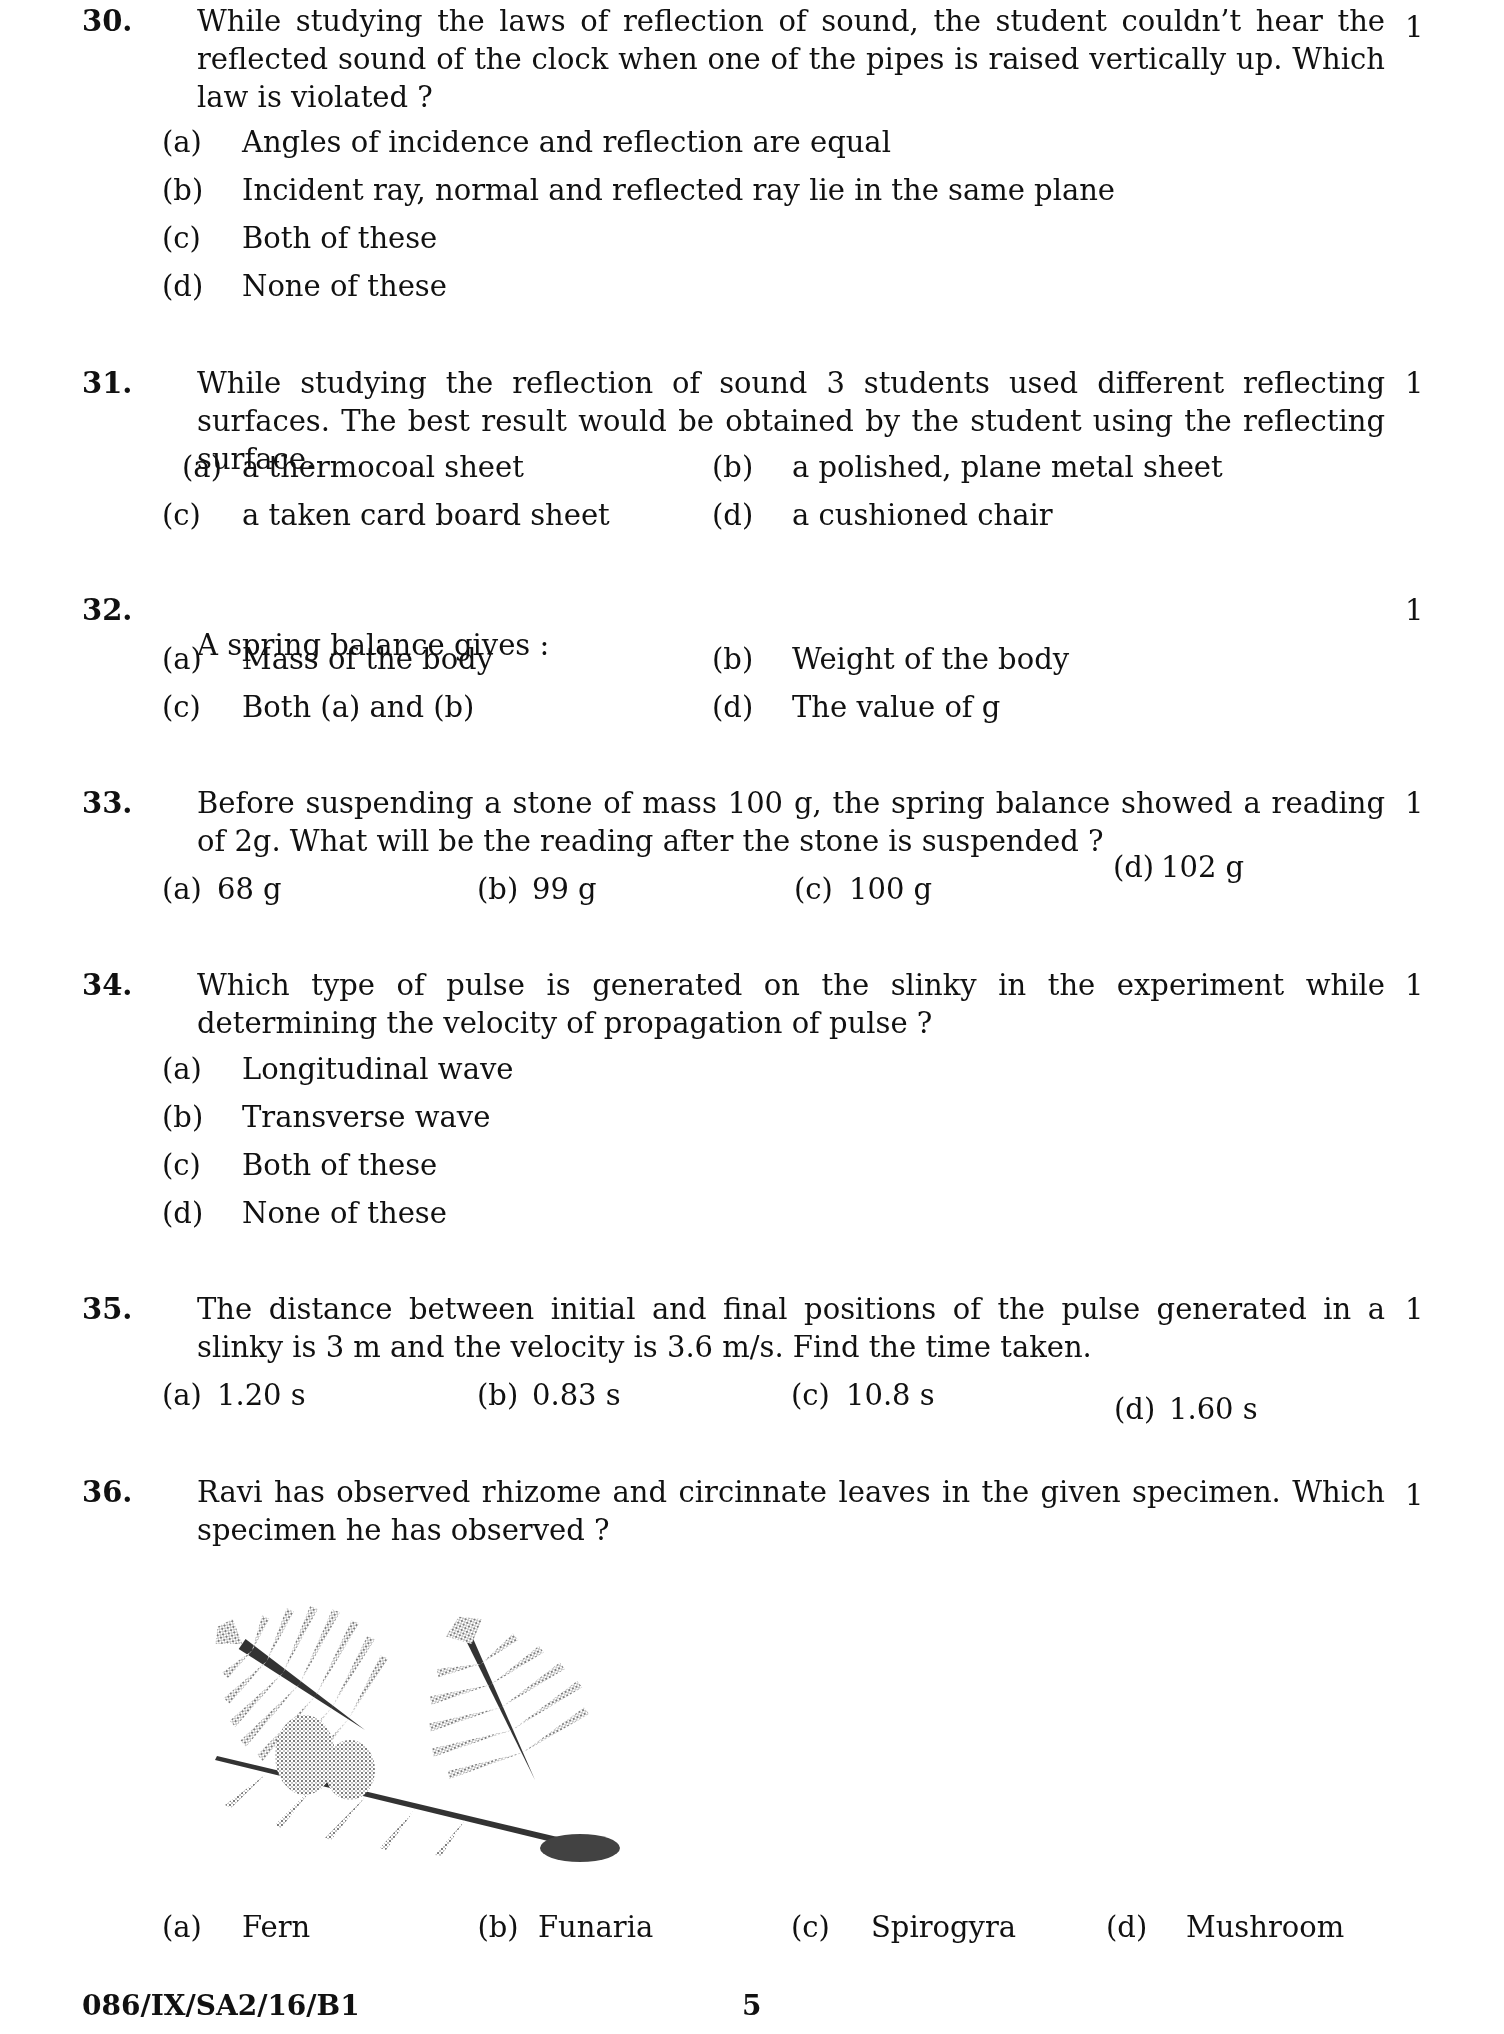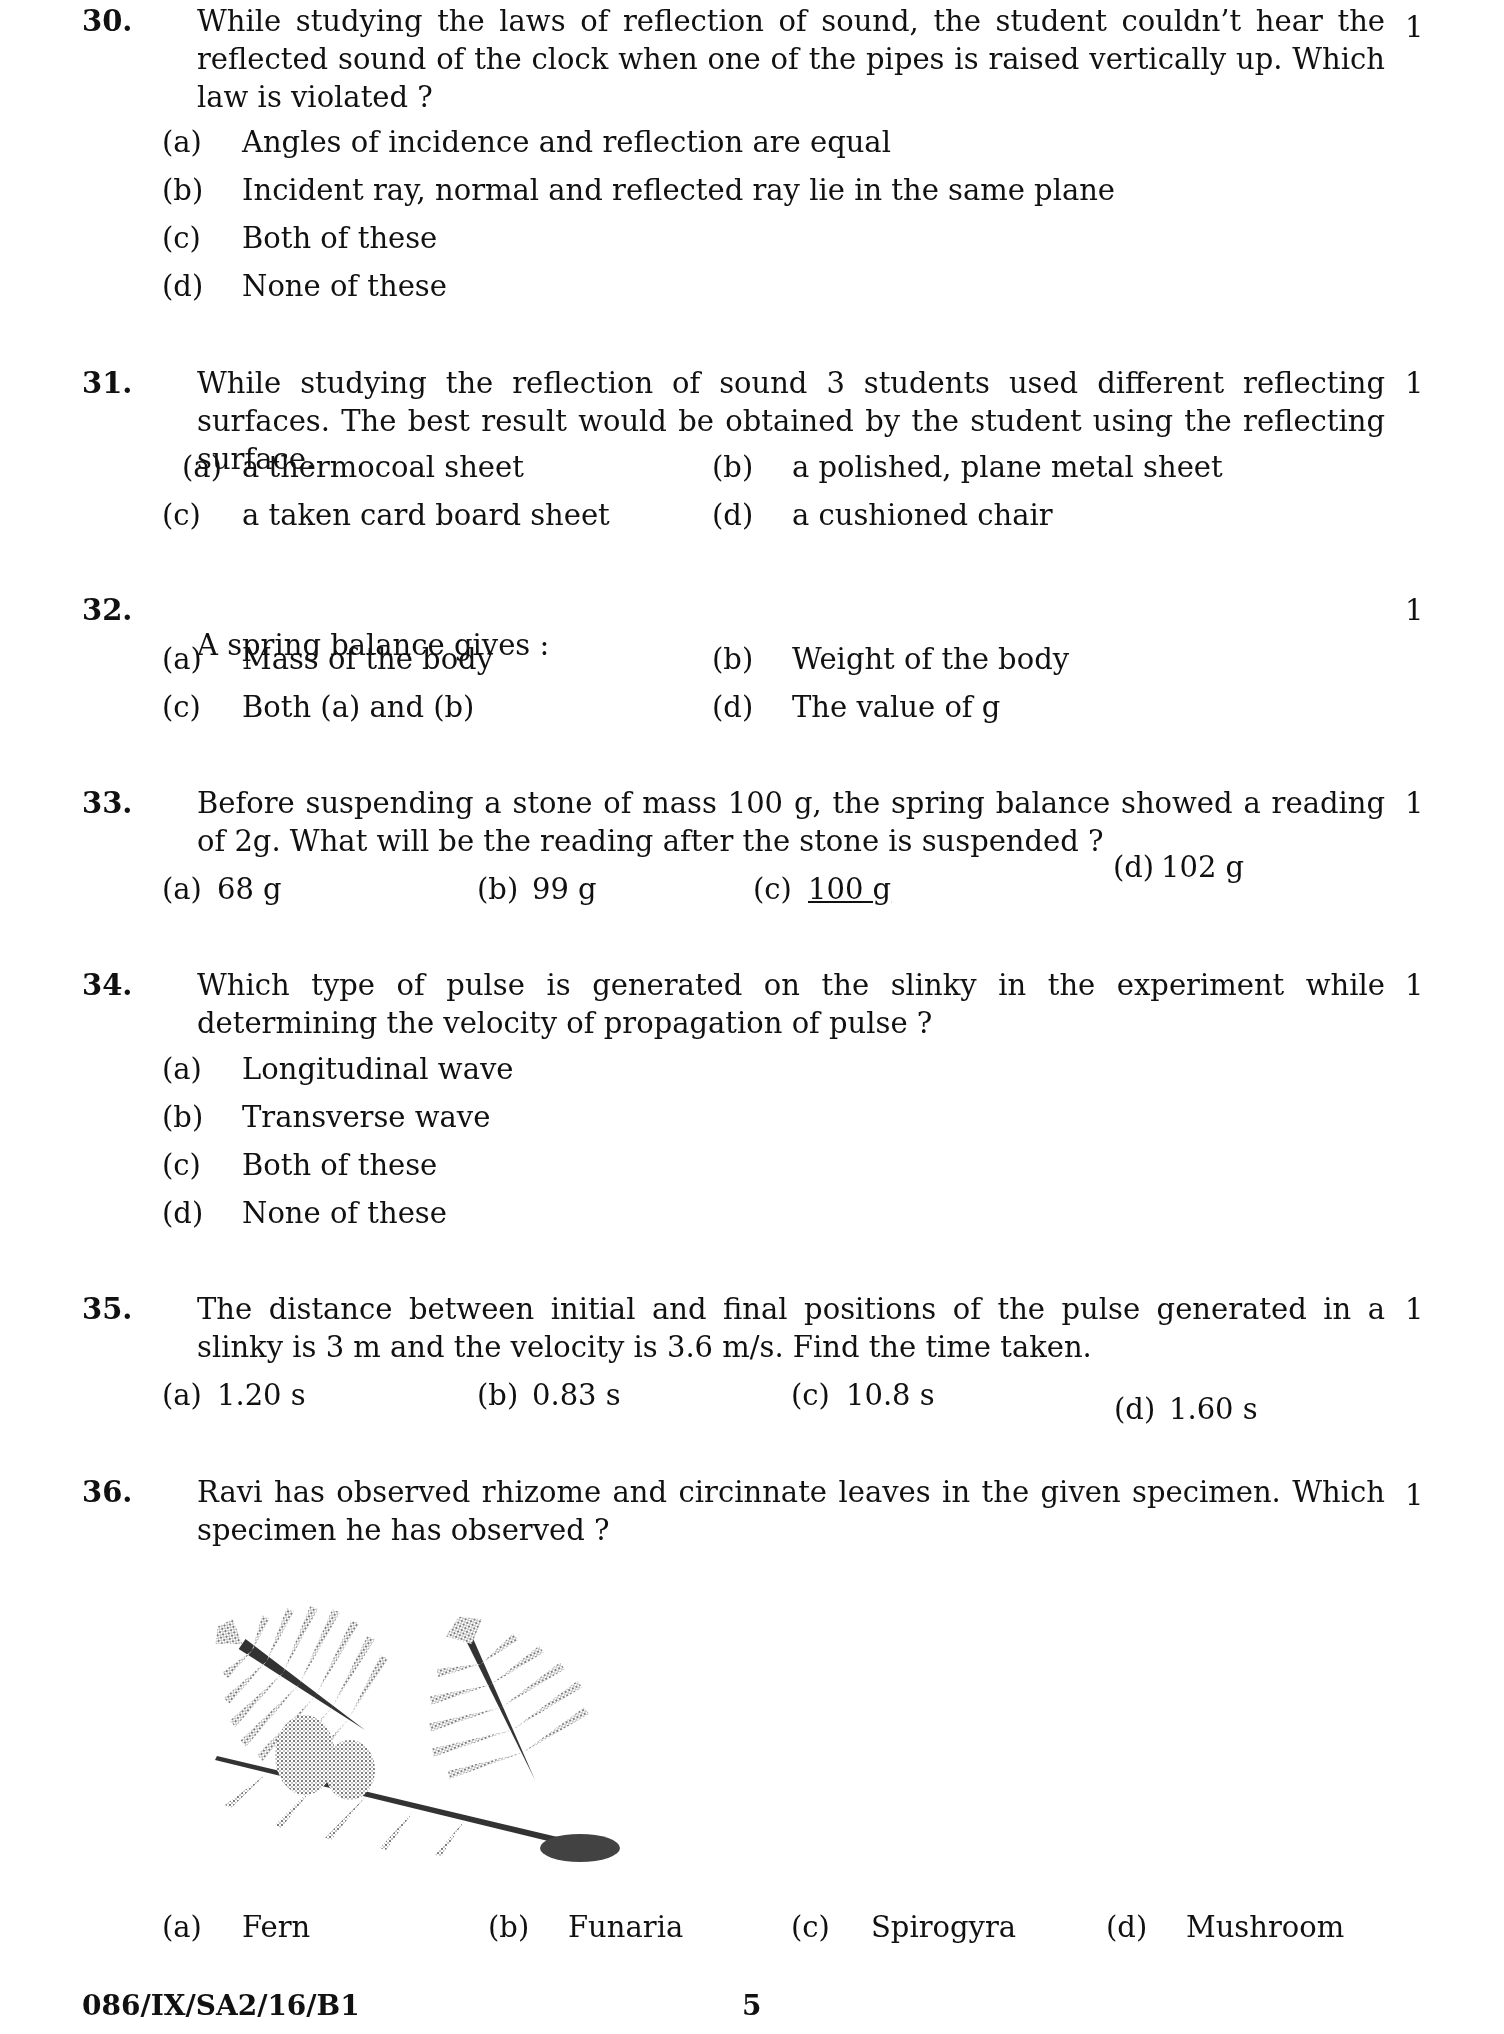--- a/index.html
+++ b/index.html
@@ -70,21 +70,21 @@
   <div class="opt" style="left:162px; top:688px;"><span class="letter">(c)</span><span>Both (a) and (b)</span></div>
   <div class="opt" style="left:712px; top:688px;"><span class="letter">(d)</span><span>The value of g</span></div>
 </div>
 
 <div class="q" style="top:0;">
   <div class="qnum" style="top:784px;">33.</div>
   <div class="qtext" style="top:784px;">Before suspending a stone of mass 100 g, the spring balance showed a reading of 2g. What will be the reading after the stone is suspended ?</div>
   <div class="marks" style="top:784px;">1</div>
   <div class="opt" style="left:162px; top:870px;"><span class="letter narrow">(a)</span><span>68 g</span></div>
   <div class="opt" style="left:477px; top:870px;"><span class="letter narrow">(b)</span><span>99 g</span></div>
-  <div class="opt" style="left:753px; top:870px;text-decoration:underline;"><span class="letter narrow">(c)</span><span>100 g</span></div>
+  <div class="opt" style="left:794px; top:870px;"><span class="letter narrow">(c)</span><span>100 g</span></div>
   <div class="opt" style="left:1106px; top:848px;text-align:center;"><span class="letter narrow">(d)</span><span>102 g</span></div>
 </div>
 
 <div class="q" style="top:0;">
   <div class="qnum" style="top:966px;">34.</div>
   <div class="qtext" style="top:966px;">Which type of pulse is generated on the slinky in the experiment while determining the velocity of propagation of pulse ?</div>
   <div class="marks" style="top:966px;">1</div>
   <div class="opt" style="left:162px; top:1050px;"><span class="letter">(a)</span><span>Longitudinal  wave</span></div>
   <div class="opt" style="left:162px; top:1098px;"><span class="letter">(b)</span><span>Transverse wave</span></div>
   <div class="opt" style="left:162px; top:1146px;"><span class="letter">(c)</span><span>Both of these</span></div>
@@ -163,19 +163,19 @@
           <ellipse cx="120" cy="175" rx="30" ry="40"></ellipse>
           <ellipse cx="165" cy="190" rx="25" ry="30"></ellipse>
         </g>
 
         <ellipse cx="395" cy="268" rx="40" ry="14" fill="#333"></ellipse>
       </g>
     </svg>
   </div>
 
   <div class="opt" style="left:162px; top:1908px;"><span class="letter">(a)</span><span>Fern</span></div>
-  <div class="opt" style="left:488px; top:1908px;"><span class="letter">(b)</span><span>Funaria</span></div>
+  <div class="opt" style="left:458px; top:1908px;text-align:center;"><span class="letter">(b)</span><span>Funaria</span></div>
   <div class="opt" style="left:791px; top:1908px;"><span class="letter">(c)</span><span>Spirogyra</span></div>
   <div class="opt" style="left:1106px; top:1908px;"><span class="letter">(d)</span><span>Mushroom</span></div>
 </div>
 
 <div class="footer-code">086/IX/SA2/16/B1</div>
 <div class="footer-page">5</div>
 
 </body></html>

